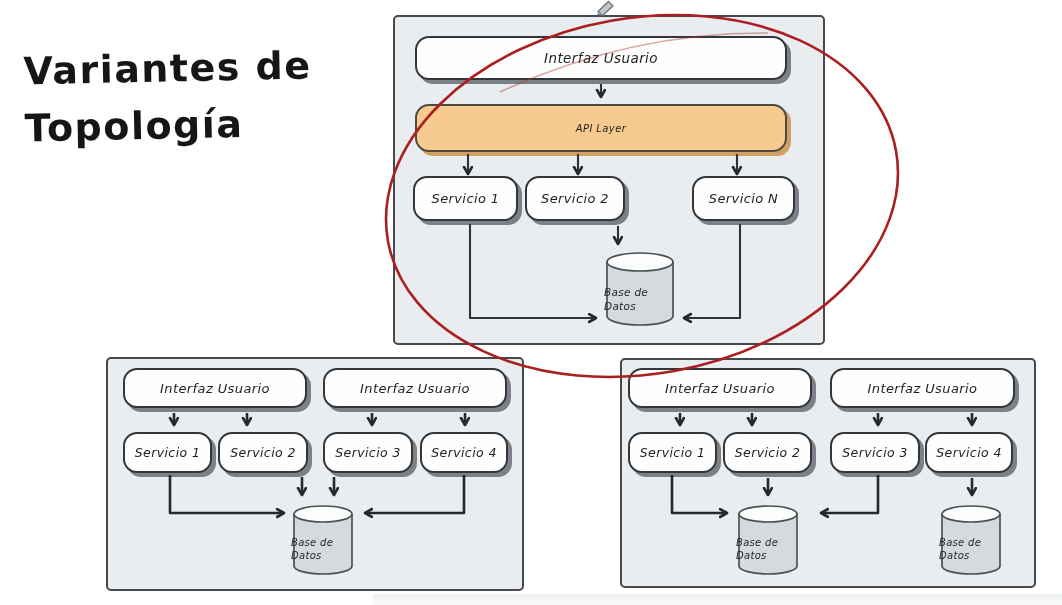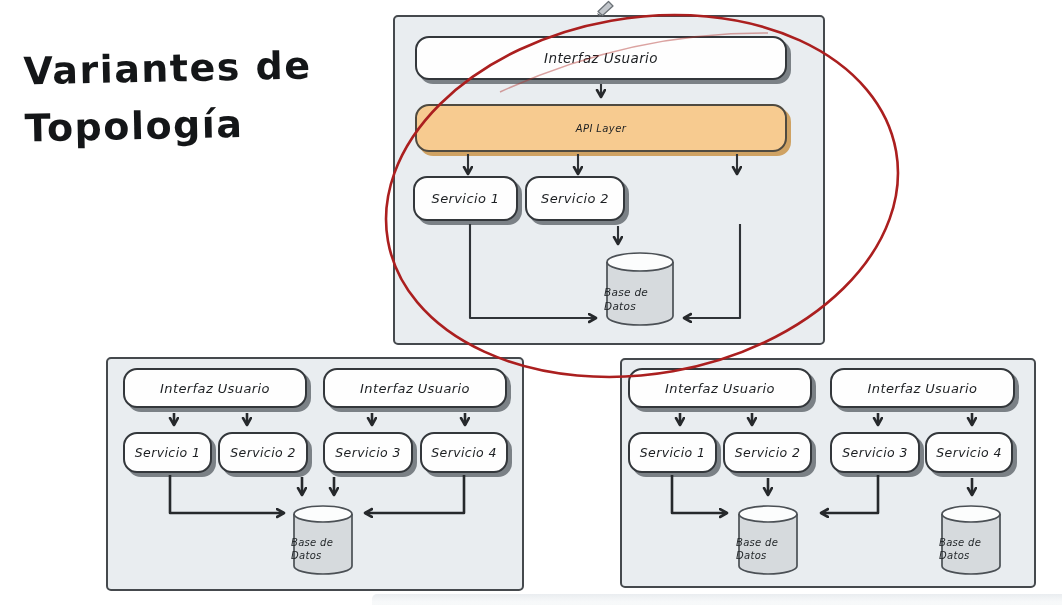--- a/index.html
+++ b/index.html
@@ -54,20 +54,23 @@
       <span>Interfaz Usuario</span>
     </div>
     <div class="sbox api" style="left:20px;top:87px;width:372px;height:48px;">
       <span>API Layer</span>
     </div>
     <div class="sbox" style="left:18px;top:159px;width:105px;height:45px;">
       <span>Servicio 1</span>
     </div>
     <div class="sbox" style="left:130px;top:159px;width:100px;height:45px;">
       <span>Servicio 2</span>
+    </div>
+    <div class="sbox" style="left:297px;top:159px;width:103px;height:45px;">
+      <span>Servicio N</span>
     </div>
   </div>
 
   <div class="panel" style="left:106px;top:357px;width:418px;height:234px;">
     <div class="sbox" style="left:15px;top:9px;width:184px;height:40px;">
       <span>Interfaz Usuario</span>
     </div>
     <div class="sbox" style="left:215px;top:9px;width:184px;height:40px;">
       <span>Interfaz Usuario</span>
     </div>

